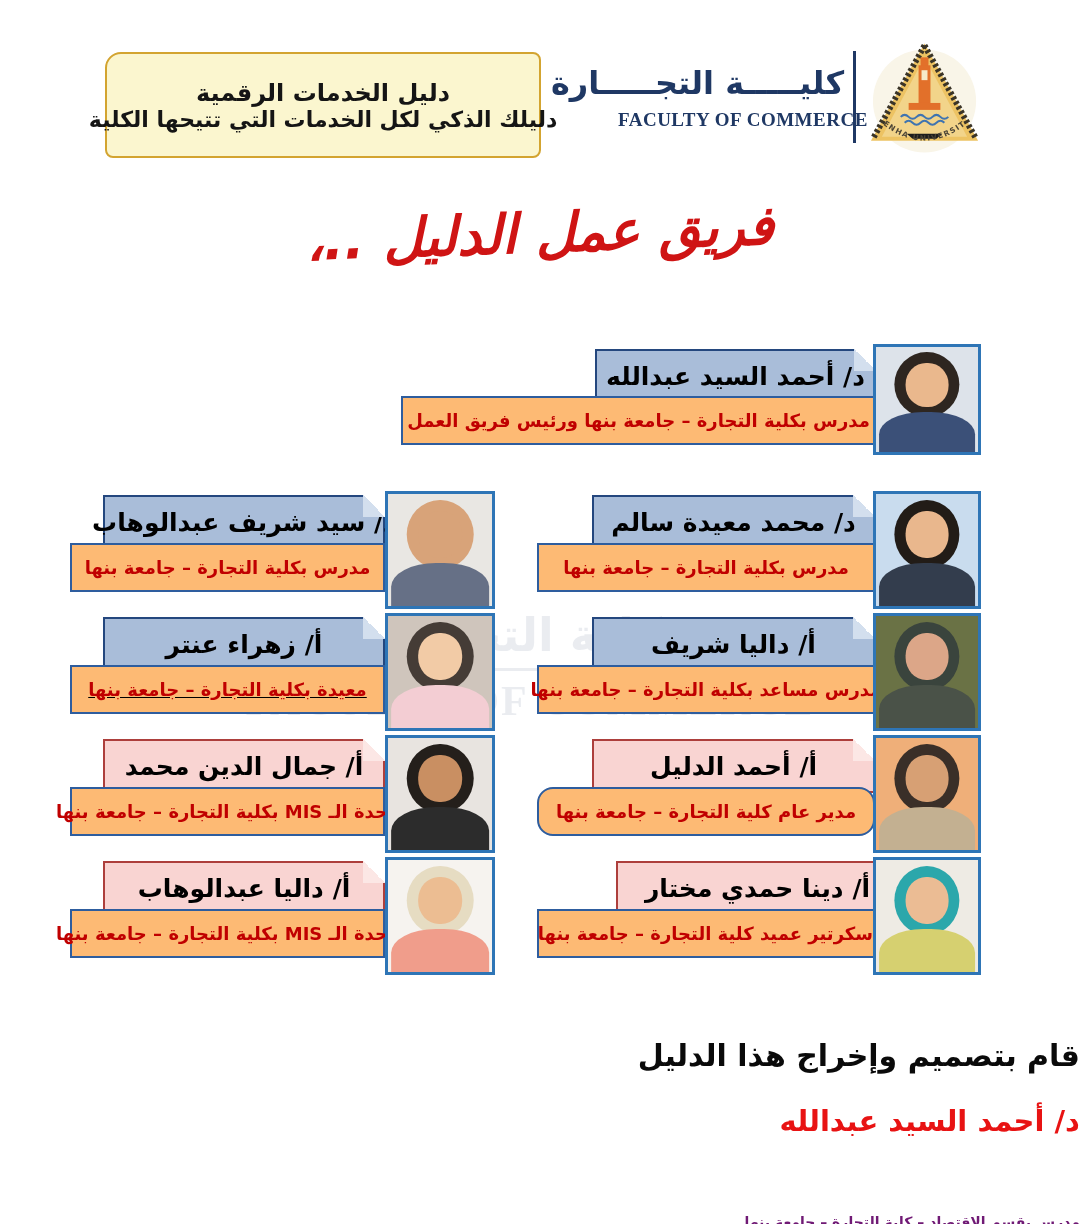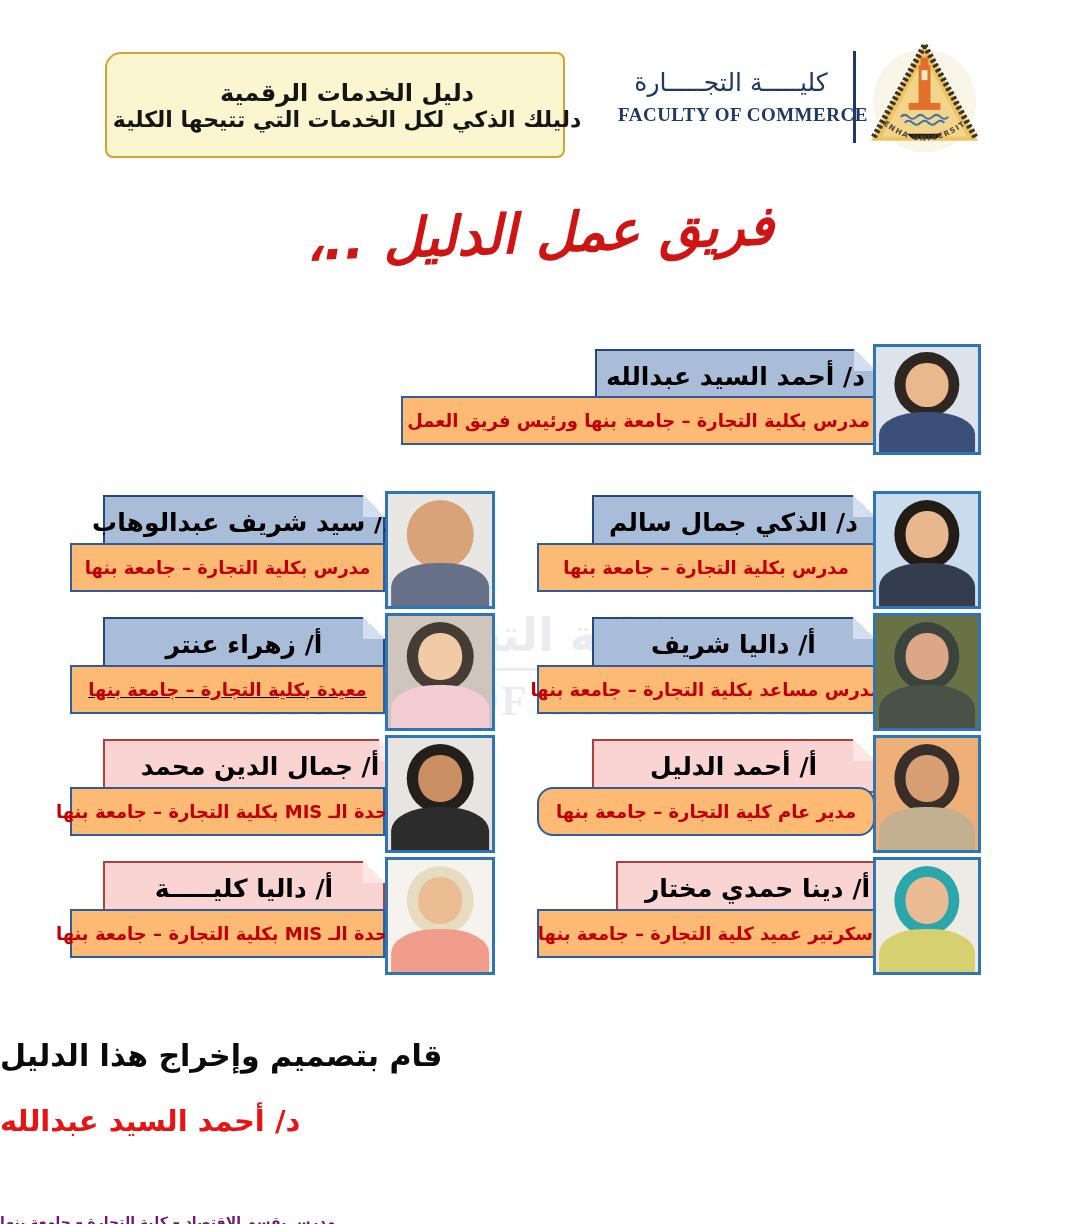--- a/index.html
+++ b/index.html
@@ -7,30 +7,30 @@
     position:relative; width:1080px; height:1224px; margin:0 auto;
     background:#ffffff; overflow:hidden;
     font-family:"DejaVu Sans", sans-serif;
   }
 
   
   .banner {
     position:absolute; left:105px; top:52px; width:432px; height:102px;
     background:var(--banner-bg); border:2px solid var(--banner-border);
     border-radius:16px 8px 8px 8px;
-    display:flex; flex-direction:column; justify-content:center; align-items:center; padding-left:24px;
+    display:flex; flex-direction:column; justify-content:center; align-items:center; 
   }
   .banner .bline { font-weight:bold; color:#151515; direction:rtl; white-space:nowrap; }
   .banner .b1 { font-size:24px; }
   .banner .b2 { font-size:22px; }
 
   
   .logo { position:absolute; left:618px; top:34px; width:366px; height:126px; display:flex; align-items:center; }
   .logo-text { width:226px; text-align:center; color:var(--navy); }
-  .logo-ar { font-size:25px; font-weight:normal; direction:rtl; white-space:nowrap; }
+  .logo-ar { font-size:32px; font-weight:bold; direction:rtl; white-space:nowrap; }
   .logo-en { font-family:"Liberation Serif", serif; font-size:19px; font-weight:bold; letter-spacing:0.5px; margin-top:7px; white-space:nowrap; }
   .logo-divider { width:3px; height:92px; background:var(--navy); margin:0 9px; }
   .emblem { width:120px; height:120px; }
 
   
   .main-title {
     position:absolute; left:0; top:202px; width:1080px; text-align:center;
     font-size:54px; font-weight:bold; font-style:italic; color:var(--title-red);
     direction:rtl; transform:rotate(-2deg);
   }
@@ -59,21 +59,21 @@
     display:flex; align-items:center; justify-content:center;
   }
   .sub-box .rl { font-size:18px; font-weight:bold; color:var(--red); direction:rtl; white-space:nowrap; }
 
   .photo { position:absolute; z-index:2; border:3px solid var(--photo-border); overflow:hidden; background:var(--abg); }
   .photo .hw { position:absolute; left:50%; top:5%;  width:64%; height:62%; transform:translateX(-50%); background:var(--ahead); border-radius:50%; }
   .photo .hd { position:absolute; left:50%; top:15%; width:42%; height:42%; transform:translateX(-50%); background:var(--askin); border-radius:48%; }
   .photo .bd { position:absolute; left:50%; bottom:-8%; width:94%; height:46%; transform:translateX(-50%); background:var(--abody); border-radius:46% 46% 0 0; }
 
   
-  .f-center { position:absolute; left:0; width:1080px; text-align:left; direction:rtl; font-weight:bold; }
+  .f-center { position:absolute; left:0; width:1080px; text-align:right; direction:rtl; font-weight:bold; }
   .footer-credit { top:1038px; font-size:30px; color:#0a0a0a; }
   .footer-name   { top:1104px; font-size:29px; color:var(--footer-red); }
   .footer-role   { top:1214px; font-size:14px; color:#701a75; }
 </style>
 </head>
 <body>
 
 <div class="page">
 
   <div class="banner">
@@ -137,21 +137,21 @@
       <div class="sub-box" style="left: 70px; top: 543px; width: 311px; height: 45px;">
         <span class="rl">مدرس بكلية التجارة – جامعة بنها</span>
       </div>
       <div class="photo" style="left: 385px; top: 491px; width: 104px; height: 112px; --abg: #e9e7e3; --askin: #d8a379; --ahead: #d8a379; --abody: #667086;">
         <div class="hw"></div>
         <div class="hd"></div>
         <div class="bd"></div>
       </div>
       <div class="name-box" style="left: 592px; top: 495px; width: 279px; height: 50px; --bb: #a9bdd9; --bd: #24477e; --fold: #d3dfee;">
         <span class="corner"></span>
-        <span class="nm">د/ الذكي جمال سالم</span>
+        <span class="nm">د/ محمد معيدة سالم</span>
       </div>
       <div class="sub-box" style="left: 537px; top: 543px; width: 334px; height: 45px;">
         <span class="rl">مدرس بكلية التجارة – جامعة بنها</span>
       </div>
       <div class="photo" style="left: 873px; top: 491px; width: 102px; height: 112px; --abg: #c9dcee; --askin: #e9b78d; --ahead: #221c17; --abody: #333d4d;">
         <div class="hw"></div>
         <div class="hd"></div>
         <div class="bd"></div>
       </div>
       <div class="name-box" style="left: 103px; top: 617px; width: 278px; height: 50px; --bb: #a9bdd9; --bd: #24477e; --fold: #d3dfee;">
@@ -171,21 +171,21 @@
         <span class="nm">أ/ داليا شريف</span>
       </div>
       <div class="sub-box" style="left: 537px; top: 665px; width: 334px; height: 45px;">
         <span class="rl">مدرس مساعد بكلية التجارة – جامعة بنها</span>
       </div>
       <div class="photo" style="left: 873px; top: 613px; width: 102px; height: 112px; --abg: #6a7245; --askin: #dca688; --ahead: #3a443d; --abody: #4a5248;">
         <div class="hw"></div>
         <div class="hd"></div>
         <div class="bd"></div>
       </div>
-      <div class="name-box" style="left: 103px; top: 739px; width: 278px; height: 50px; padding-left: 16px; --bb: #f9d4d2; --bd: #ad3f3c; --fold: #fce7e5;">
+      <div class="name-box" style="left: 103px; top: 739px; width: 278px; height: 50px; --bb: #f9d4d2; --bd: #ad3f3c; --fold: #fce7e5;">
         <span class="corner"></span>
         <span class="nm">أ/ جمال الدين محمد</span>
       </div>
       <div class="sub-box" style="left: 70px; top: 787px; width: 311px; height: 45px;">
         <span class="rl">وحدة الـ MIS بكلية التجارة – جامعة بنها</span>
       </div>
       <div class="photo" style="left: 385px; top: 735px; width: 104px; height: 112px; --abg: #e8e4e0; --askin: #c98f62; --ahead: #241f1b; --abody: #2c2c2c;">
         <div class="hw"></div>
         <div class="hd"></div>
         <div class="bd"></div>
@@ -197,21 +197,21 @@
       <div class="sub-box" style="left: 537px; top: 787px; width: 334px; height: 45px; border-radius: 16px;">
         <span class="rl">مدير عام كلية التجارة – جامعة بنها</span>
       </div>
       <div class="photo" style="left: 873px; top: 735px; width: 102px; height: 112px; --abg: #efaf79; --askin: #d7a074; --ahead: #3a2f28; --abody: #c3b091;">
         <div class="hw"></div>
         <div class="hd"></div>
         <div class="bd"></div>
       </div>
       <div class="name-box" style="left: 103px; top: 861px; width: 278px; height: 50px; --bb: #f9d4d2; --bd: #ad3f3c; --fold: #fce7e5;">
         <span class="corner"></span>
-        <span class="nm">أ/ داليا كليـــــة</span>
+        <span class="nm">أ/ داليا عبدالوهاب</span>
       </div>
       <div class="sub-box" style="left: 70px; top: 909px; width: 311px; height: 45px;">
         <span class="rl">وحدة الـ MIS بكلية التجارة – جامعة بنها</span>
       </div>
       <div class="photo" style="left: 385px; top: 857px; width: 104px; height: 112px; --abg: #f6f3ef; --askin: #ecbd92; --ahead: #e6dcc2; --abody: #f09d8b;">
         <div class="hw"></div>
         <div class="hd"></div>
         <div class="bd"></div>
       </div>
       <div class="name-box" style="left: 592px; top: 861px; width: 279px; height: 50px; margin-left: 24px; --bb: #f9d4d2; --bd: #ad3f3c; --fold: #fce7e5;">

